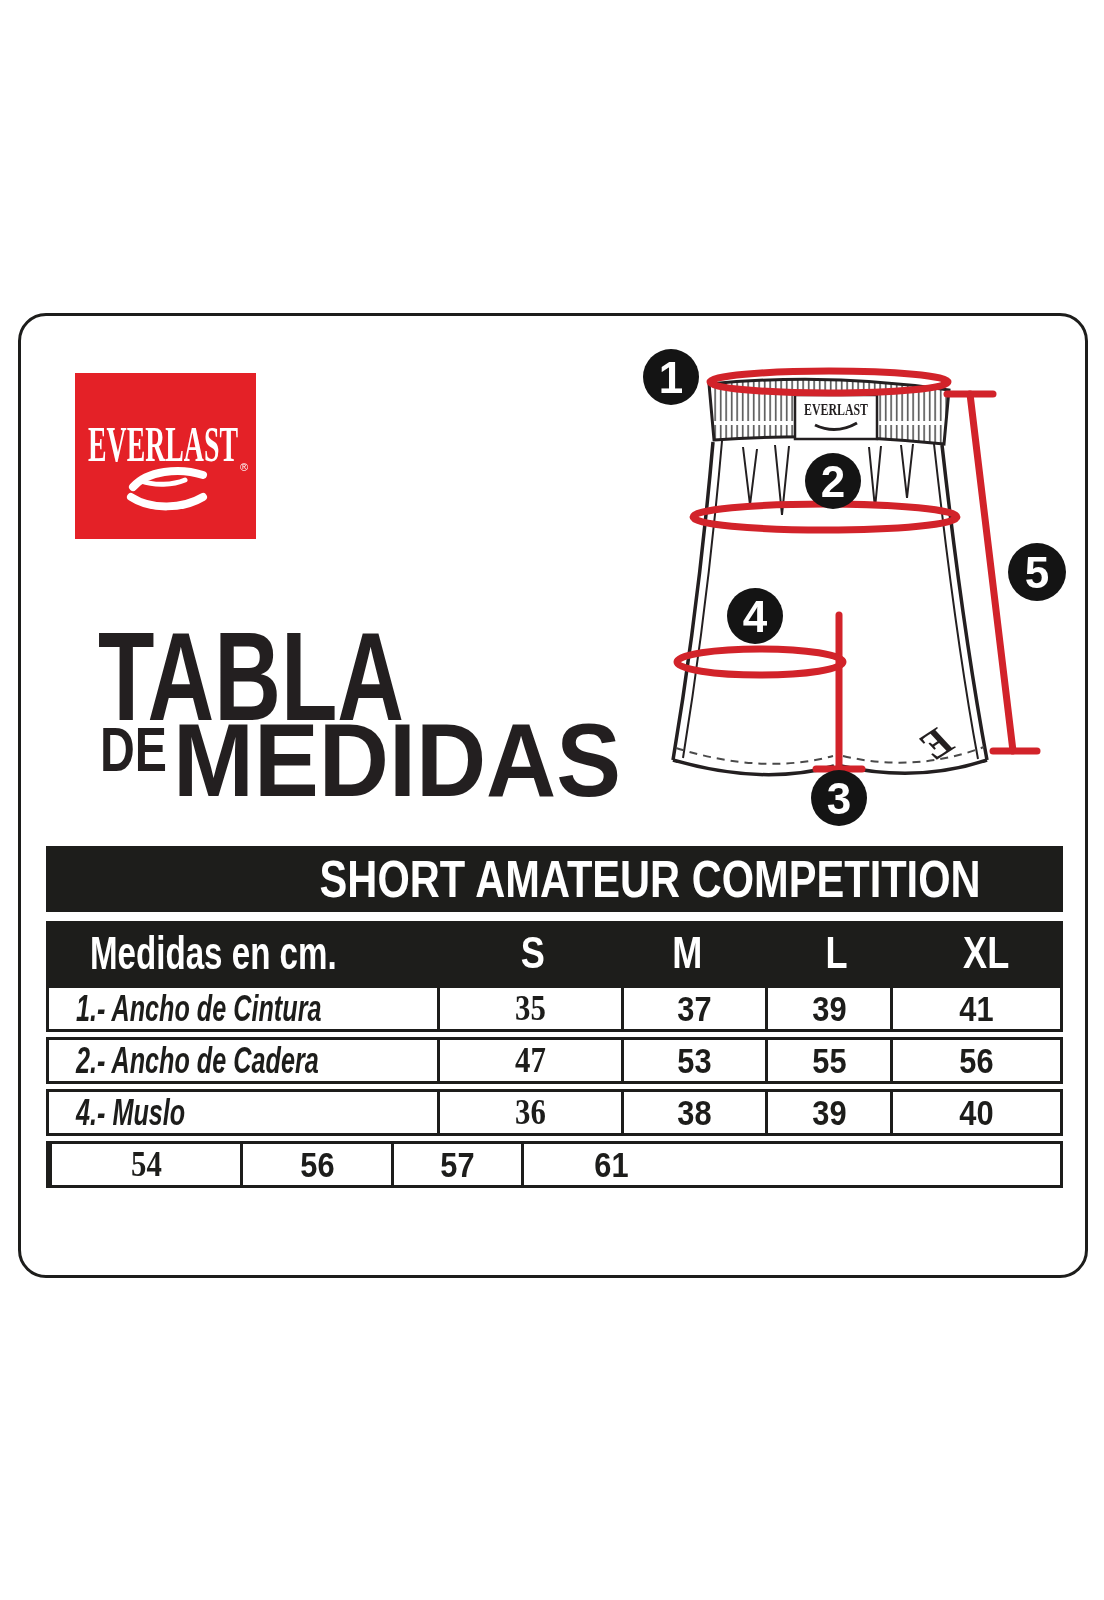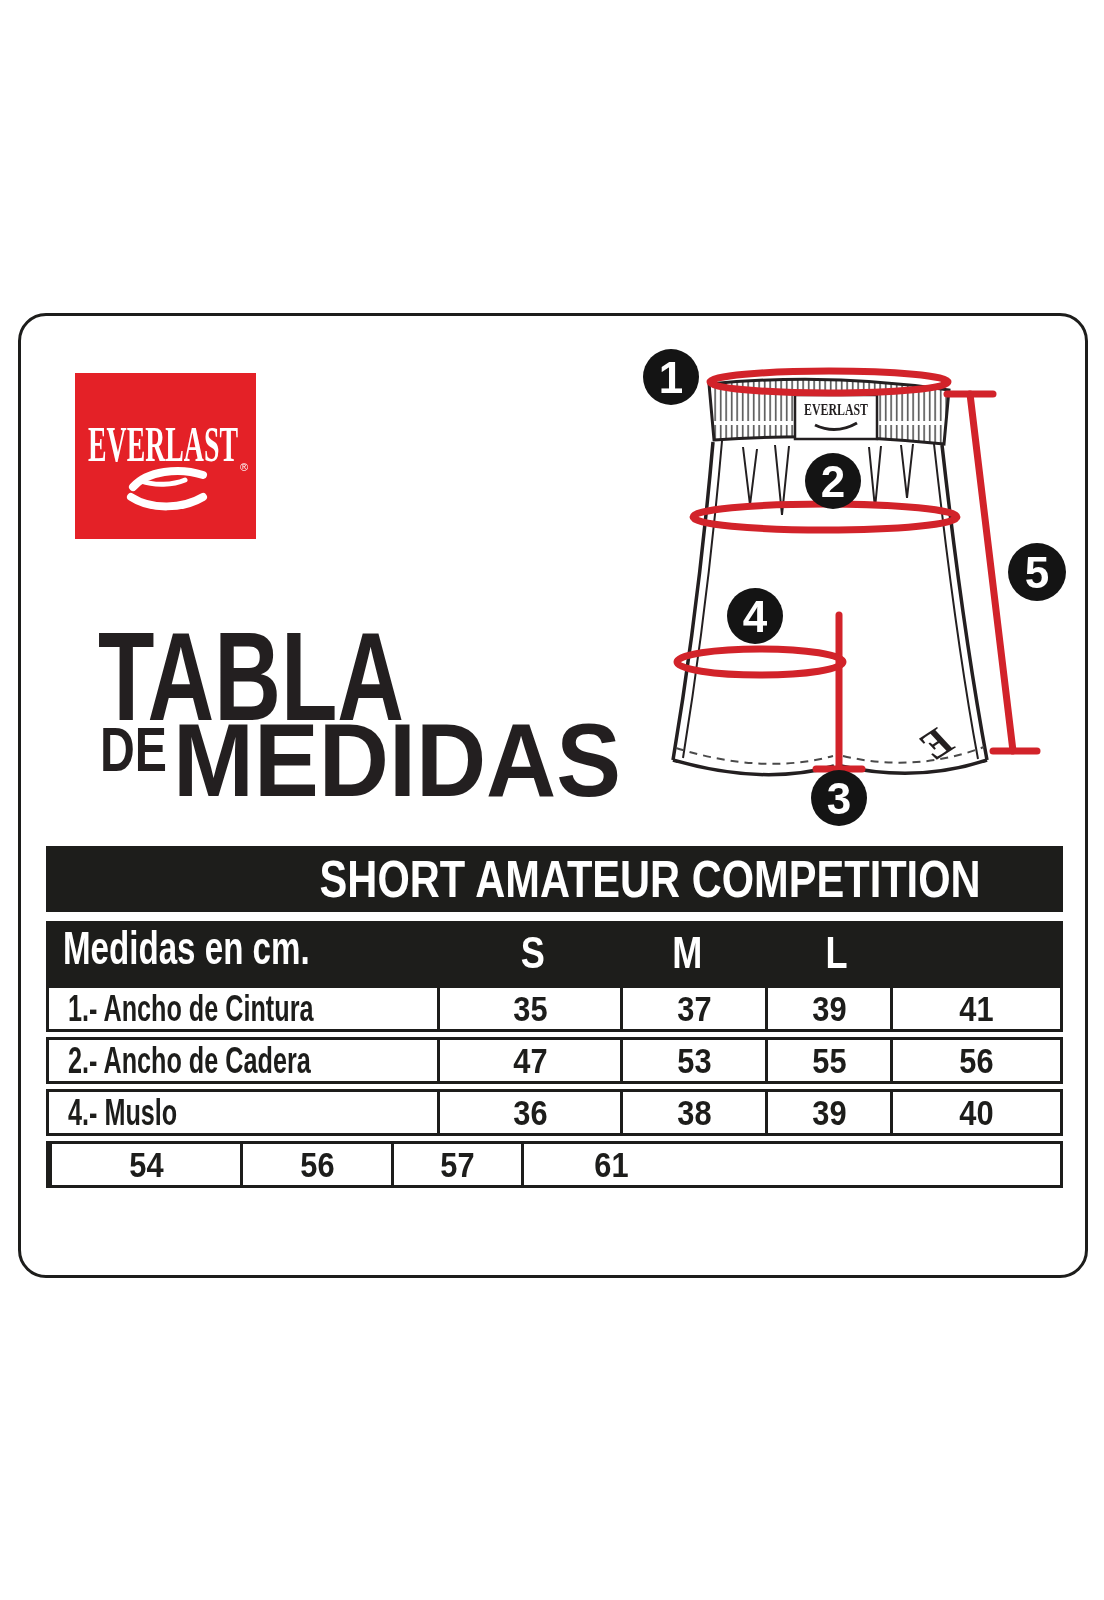--- a/index.html
+++ b/index.html
@@ -8,34 +8,34 @@
   .card{position:absolute;left:18px;top:313px;width:1070px;height:965px;box-sizing:border-box;
         border:3px solid #1d1d1b;border-radius:28px;background:#ffffff;}
   .abs{position:absolute;}
   
   .tbar{position:absolute;left:25px;top:530px;width:1017px;height:66px;background:#1d1d1b;
         display:flex;align-items:center;justify-content:flex-end;}
   .tbar span{color:#fff;font-size:52px;font-weight:bold;white-space:nowrap;
         transform:scaleX(.80);transform-origin:center;letter-spacing:0px;}
   .thead{position:absolute;left:25px;top:605px;width:1017px;height:64px;background:#1d1d1b;
         display:flex;align-items:stretch;color:#fff;font-weight:bold;}
-  .thead .c0{width:407px;display:flex;box-sizing:border-box;padding-left:17px;}
+  .thead .c0{width:407px;display:flex;align-items:center;box-sizing:border-box;padding-left:44px;}
   .thead .c0 span{font-size:46px;font-weight:bold;white-space:nowrap;transform:scaleX(.72);transform-origin:left center;}
   .thead .cs{display:flex;align-items:center;justify-content:center;font-size:44px;}
   .thead .cs span{transform:scaleX(.82);transform-origin:center;}
   .thead .s1{width:159px;} .thead .s2{width:151px;} .thead .s3{width:146px;} .thead .s4{width:154px;}
   
   .tbody{position:absolute;left:25px;top:669px;width:1017px;}
   .trow{display:flex;width:1017px;height:47px;box-sizing:border-box;border:3px solid #1d1d1b;
         background:#fff;margin-bottom:5px;}
-  .trow .c0{width:404px;display:flex;align-items:center;box-sizing:border-box;padding-left:19px;}
+  .trow .c0{width:404px;display:flex;align-items:center;box-sizing:border-box;padding-left:27px;font-style:italic;}
   .trow .c0 span{font-size:36px;font-weight:bold;white-space:nowrap;transform:scaleX(.70);transform-origin:left center;}
   .trow .cv{border-left:3px solid #1d1d1b;display:flex;align-items:center;justify-content:center;box-sizing:border-box;}
   .trow .cv span{font-size:35px;font-weight:bold;transform:scaleX(.88);transform-origin:center;}
-  .trow .v1{width:191px;} .trow .v2{width:151px;} .trow .v3{width:130px;} .trow .v4{width:177px;}
+  .trow .v1{width:191px;font-family:Liberation Serif, serif;} .trow .v2{width:151px;} .trow .v3{width:130px;} .trow .v4{width:177px;}
 </style>
 </head>
 <body>
 
 <div class="page">
   <div class="card">
 
     <svg class="abs" style="left:54px;top:57px;" width="181" height="166" viewBox="0 0 181 166">
       <rect x="0" y="0" width="181" height="166" fill="#e42127"></rect>
       <g transform="translate(88,88) scale(1,1.38)">
@@ -133,20 +133,23 @@
       </div>
       <div class="cs s1">
           <span>S</span>
         </div>
       <div class="cs s2">
           <span>M</span>
         </div>
       <div class="cs s3">
           <span>L</span>
         </div>
+      <div class="cs s4">
+          <span>XL</span>
+        </div>
     </div>
 
     <div class="tbody">
 
       <div class="trow">
         <div class="c0">
             <span>1.- Ancho de Cintura</span>
           </div>
         <div class="cv v1">
             <span>35</span>

